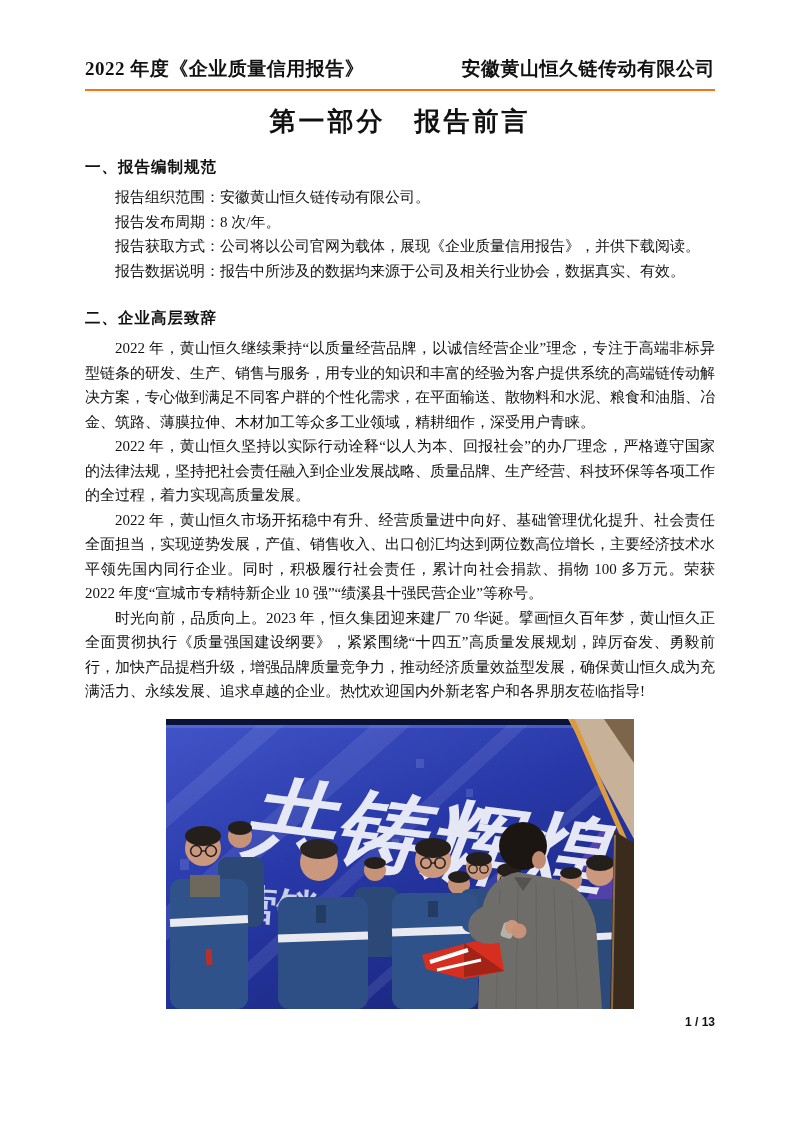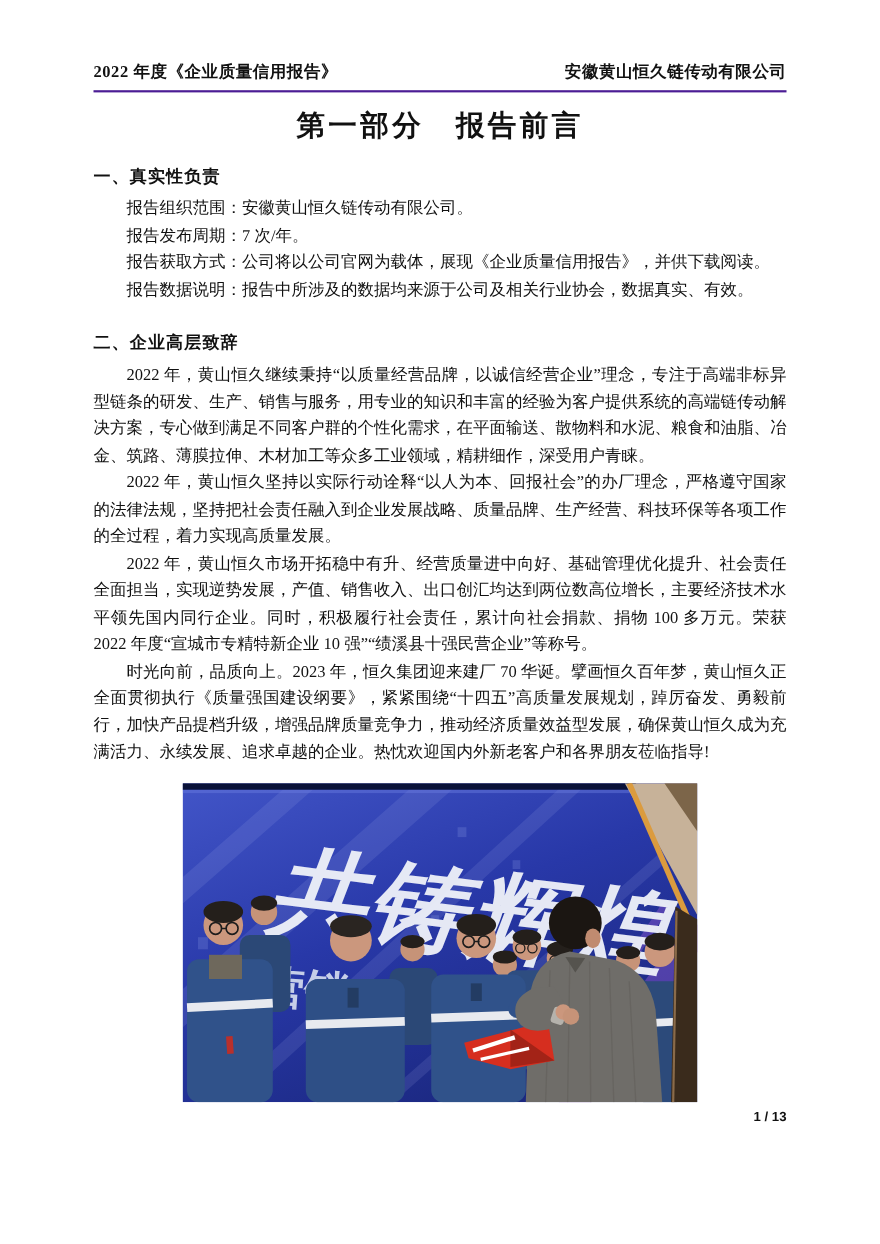--- a/index.html
+++ b/index.html
@@ -9,22 +9,22 @@
     margin:0 auto;
     box-sizing:border-box;
     padding:56px 85px 0 85px;
     background:#ffffff;
     font-family:"Liberation Serif","DejaVu Serif",serif;
     color:#111;
     overflow:hidden;
   }
   .hdr{
     display:flex;justify-content:space-between;align-items:flex-end;
-    font-weight:bold;font-size:15px;letter-spacing:.5px;
-    padding-bottom:7px;border-bottom:2px solid #4c1d95;
+    font-weight:bold;font-size:19px;letter-spacing:.5px;
+    padding-bottom:7px;border-bottom:2px solid #f97316;
   }
   .title{
     text-align:center;
     font-family:"Liberation Sans","DejaVu Sans",sans-serif;
     font-weight:bold;font-size:26px;letter-spacing:3px;
     margin:13px 0 18px 0;
   }
   .sec-h{
     font-weight:bold;font-size:15.5px;letter-spacing:1px;
     margin:0 0 7px 0;
@@ -49,23 +49,23 @@
 
 <div class="page">
 
   <header class="hdr">
     <span>2022 年度《企业质量信用报告》</span>
     <span>安徽黄山恒久链传动有限公司</span>
   </header>
 
   <h1 class="title">第一部分　报告前言</h1>
 
-  <h2 class="sec-h">一、真实性负责</h2>
+  <h2 class="sec-h">一、报告编制规范</h2>
   <p class="body">报告组织范围：安徽黄山恒久链传动有限公司。</p>
-  <p class="body">报告发布周期：7 次/年。</p>
+  <p class="body">报告发布周期：8 次/年。</p>
   <p class="body">报告获取方式：公司将以公司官网为载体，展现《企业质量信用报告》，并供下载阅读。</p>
   <p class="body">报告数据说明：报告中所涉及的数据均来源于公司及相关行业协会，数据真实、有效。</p>
 
   <h2 class="sec-h second">二、企业高层致辞</h2>
   <p class="body">2022 年，黄山恒久继续秉持“以质量经营品牌，以诚信经营企业”理念，专注于高端非标异型链条的研发、生产、销售与服务，用专业的知识和丰富的经验为客户提供系统的高端链传动解决方案，专心做到满足不同客户群的个性化需求，在平面输送、散物料和水泥、粮食和油脂、冶金、筑路、薄膜拉伸、木材加工等众多工业领域，精耕细作，深受用户青睐。</p>
   <p class="body">2022 年，黄山恒久坚持以实际行动诠释“以人为本、回报社会”的办厂理念，严格遵守国家的法律法规，坚持把社会责任融入到企业发展战略、质量品牌、生产经营、科技环保等各项工作的全过程，着力实现高质量发展。</p>
   <p class="body">2022 年，黄山恒久市场开拓稳中有升、经营质量进中向好、基础管理优化提升、社会责任全面担当，实现逆势发展，产值、销售收入、出口创汇均达到两位数高位增长，主要经济技术水平领先国内同行企业。同时，积极履行社会责任，累计向社会捐款、捐物 100 多万元。荣获 2022 年度“宣城市专精特新企业 10 强”“绩溪县十强民营企业”等称号。</p>
   <p class="body">时光向前，品质向上。2023 年，恒久集团迎来建厂 70 华诞。擘画恒久百年梦，黄山恒久正全面贯彻执行《质量强国建设纲要》，紧紧围绕“十四五”高质量发展规划，踔厉奋发、勇毅前行，加快产品提档升级，增强品牌质量竞争力，推动经济质量效益型发展，确保黄山恒久成为充满活力、永续发展、追求卓越的企业。热忱欢迎国内外新老客户和各界朋友莅临指导!</p>
 
   <figure>

